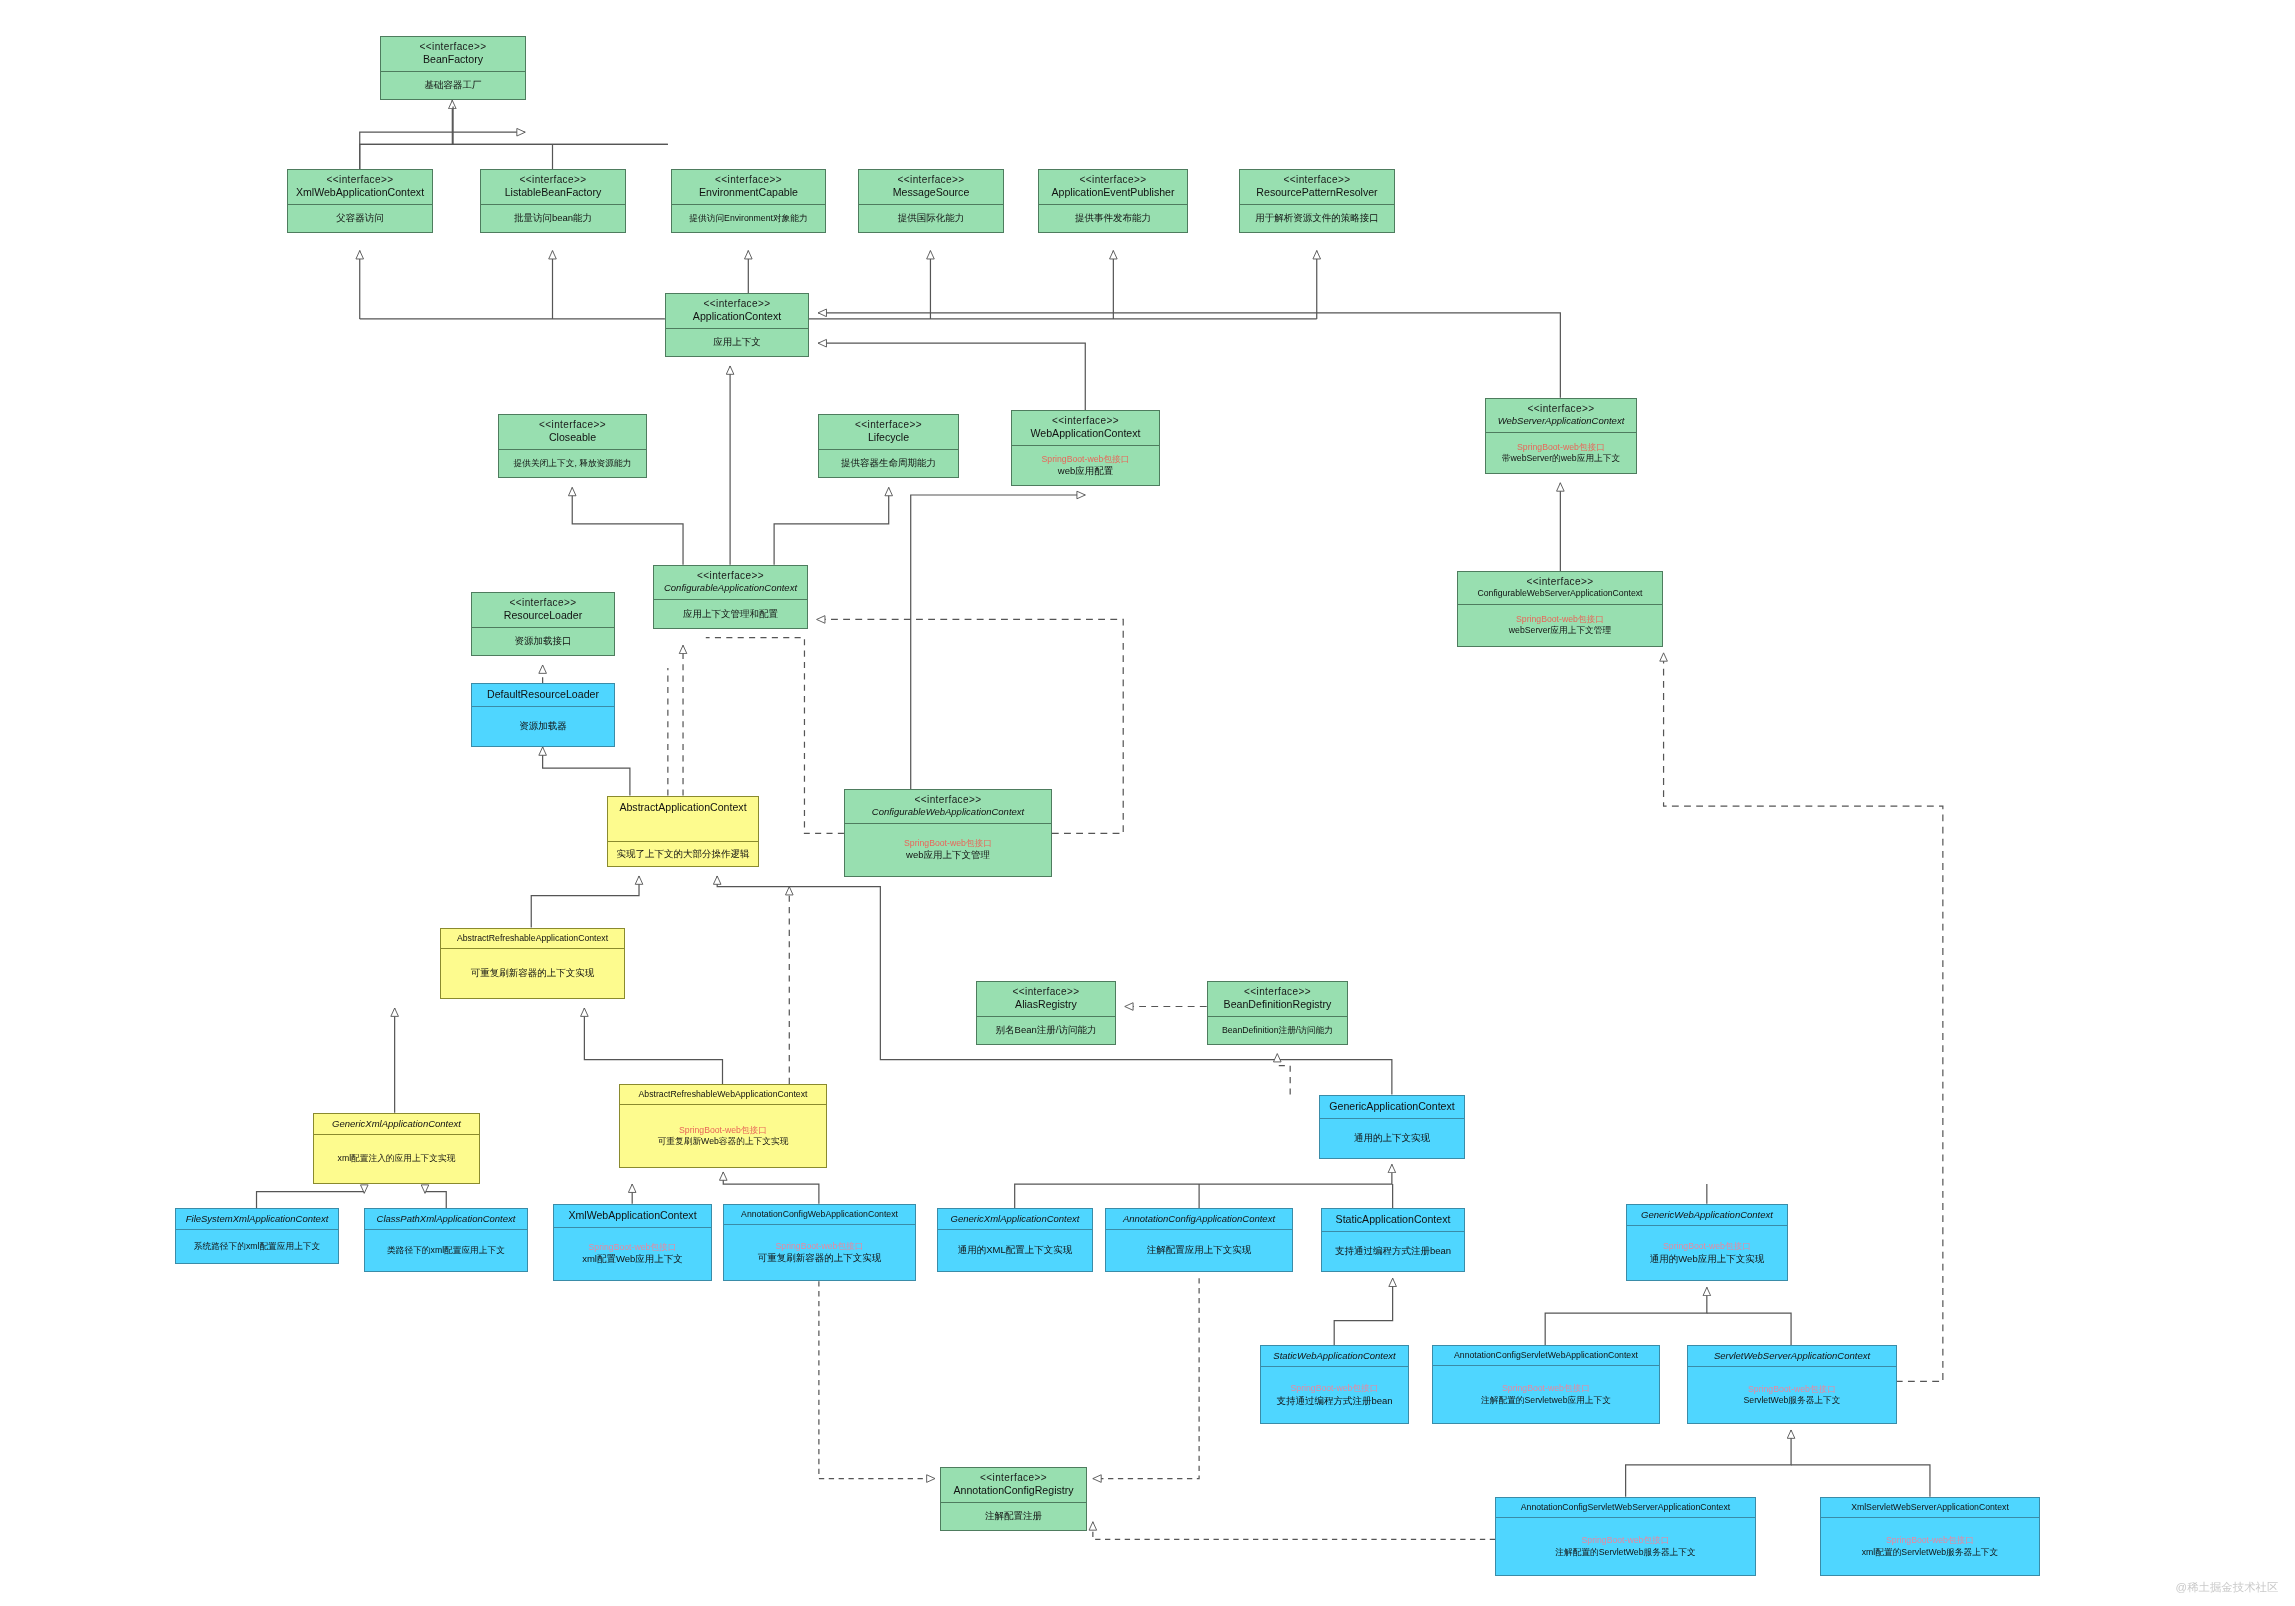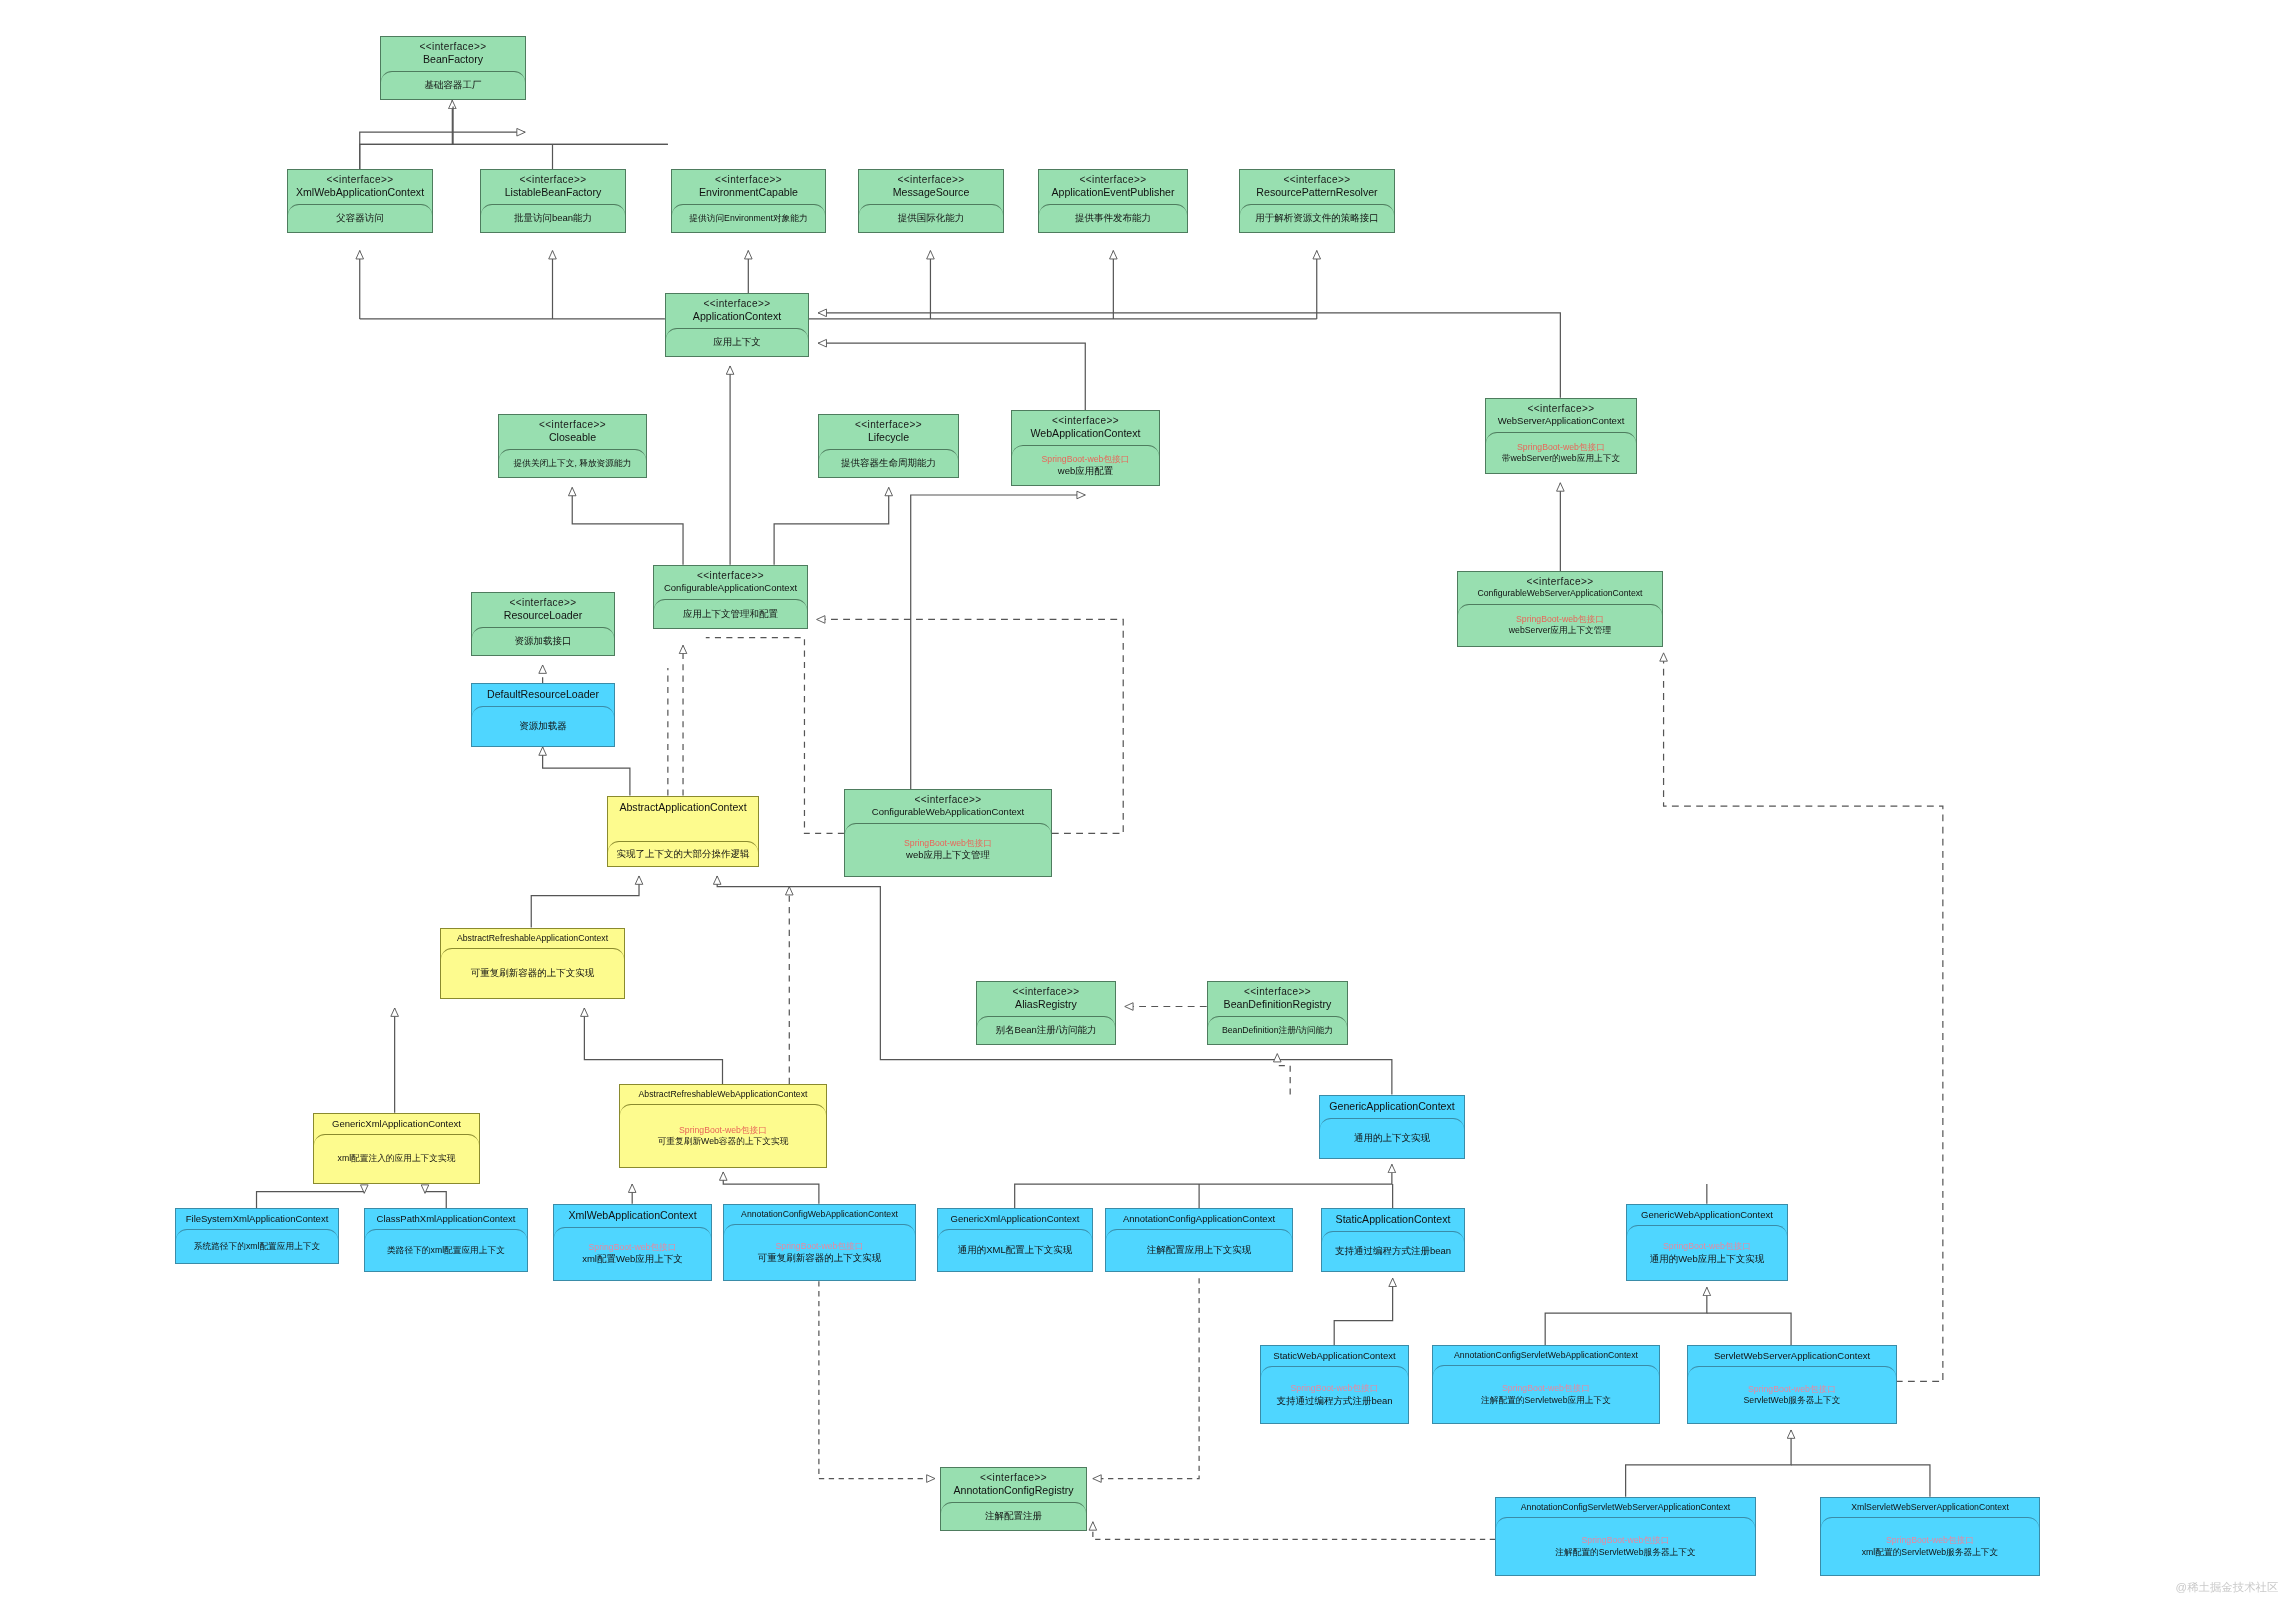--- a/index.html
+++ b/index.html
@@ -10,24 +10,24 @@
   .node.green{background:#98dfb0;border-color:#4e7c5e;}
   .node.yellow{background:#fdfb8e;border-color:#8a8a2e;}
   .node.blue{background:#4fd6ff;border-color:#3a8ca8;}
   .head{flex:0 0 auto;display:flex;flex-direction:column;align-items:center;justify-content:center;
         padding:3.8px 3px 4.6px 3px;text-align:center;line-height:1.25;color:#1a1a1a;}
   .node.green .head,.node.green .body{border-color:#4e7c5e;}
   .node.yellow .head,.node.yellow .body{border-color:#8a8a2e;}
   .node.blue .head,.node.blue .body{border-color:#3a8ca8;}
   .stereo{font-size:10px;letter-spacing:0.4px;color:#1a1a1a;}
   .cname{font-size:10.6px;color:#111;white-space:nowrap;}
-  .cname.sm{font-size:9.5px;}
+  .cname.sm{font-size:9.5px;font-style:italic;}
   .cname.xs{font-size:8.7px;}
   .body{flex:1 1 auto;border-top:1.1px solid #6b6b6b;display:flex;flex-direction:column;
-        align-items:center;justify-content:center;padding:3px 3px;text-align:center;line-height:1.3;border-radius:11px;}
+        align-items:center;justify-content:center;padding:3px 3px;text-align:center;line-height:1.3;}
   .note{font-size:9.5px;color:#111;white-space:nowrap;}
   .note.sm{font-size:8.7px;}
   .tag{font-size:8.7px;color:#e8675a;white-space:nowrap;}
   .node.blue .tag{color:#e888a0;}
   .watermark{position:absolute;right:16.7px;bottom:12px;font-size:11.4px;color:#c9c9c9;}
 </style>
 </head>
 <body>
 
 <div id="canvas">

